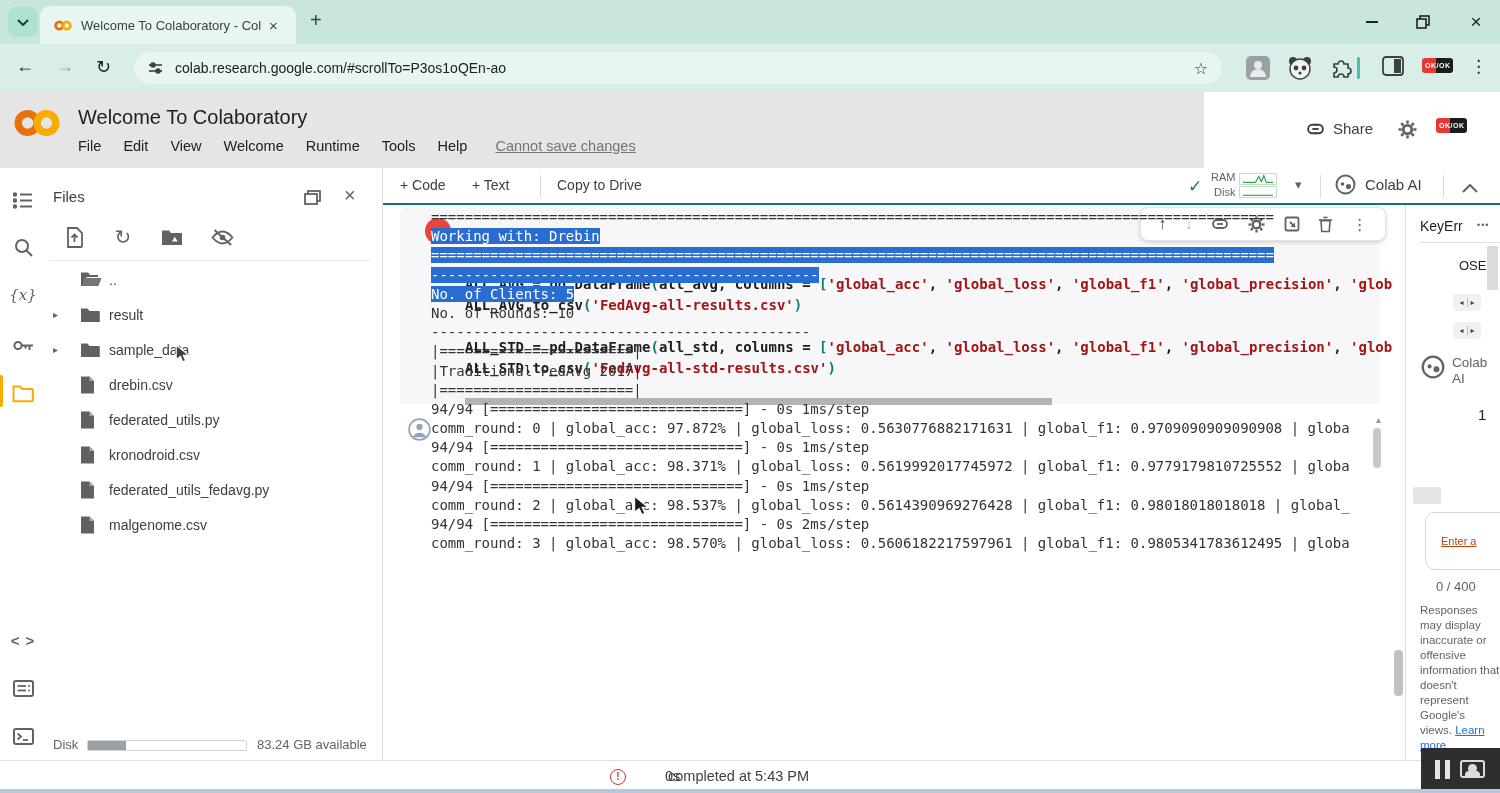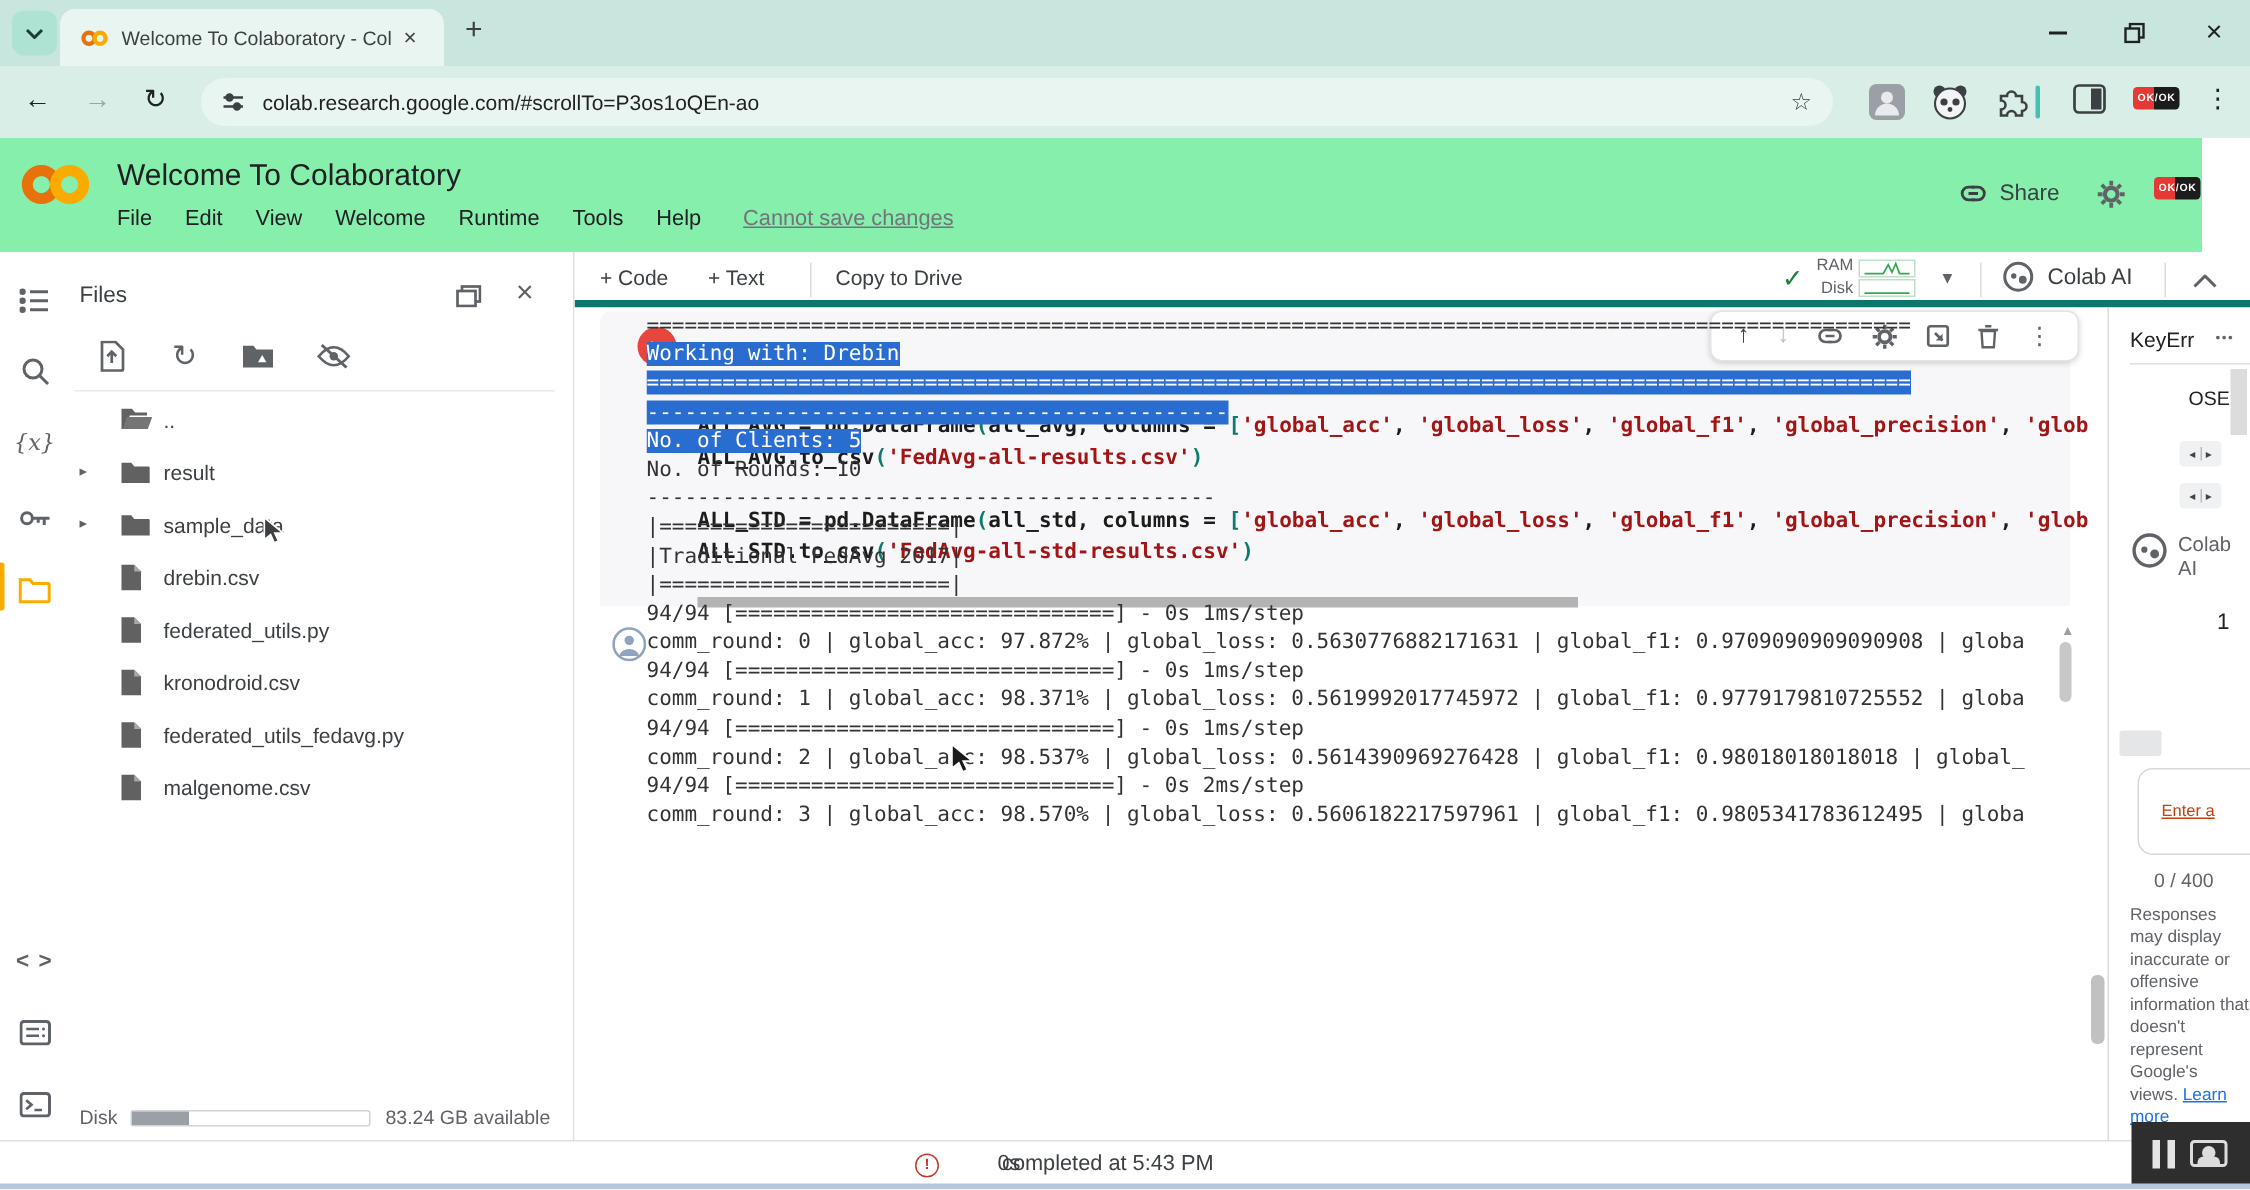--- a/index.html
+++ b/index.html
@@ -21,30 +21,30 @@
   #urlrow { position:absolute; left:0; top:44px; width:1500px; height:48px; background:#d8eee7; }
   .navic { position:absolute; top:12px; font-size:18px; color:#202124; }
   #url-pill { position:absolute; left:134px; top:8px; width:1088px; height:32px; background:#e9f5f0; border-radius:16px; display:flex; align-items:center; padding:0 14px; }
   #url-text { font-size:14px; color:#202124; margin-left:12px; flex:1; }
   #bookmark-star { font-size:16px; color:#3c4043; }
   .extic { position:absolute; top:12px; }
   #ext-divider { position:absolute; left:1357px; top:13px; width:3px; height:22px; background:#45c0b2; border-radius:2px; }
   .okok { background:linear-gradient(90deg,#e53935 0 46%,#1c1c1c 46%); color:#fff; font-size:7px; font-weight:bold; padding:4px 3px; border-radius:3px; letter-spacing:0.5px; white-space:nowrap; }
 
   
-  #colab-header { position:absolute; left:0; top:92px; width:1468px; height:76px; background:#86efac; }
+  #colab-header { position:absolute; left:0; top:92px; width:1204px; height:76px; background:#e5e5e5; }
   #nb-title { position:absolute; left:78px; top:14px; font-size:20px; color:#202124; }
   #menu-row { position:absolute; left:78px; top:46px; display:flex; gap:22px; font-size:14.5px; color:#202124; }
   #save-status { text-decoration:underline; color:#70757a; margin-left:6px; }
   #share-btn { position:absolute; left:1306px; top:28px; display:flex; align-items:center; gap:8px; font-size:15px; color:#3c4043; }
   #header-gear { position:absolute; left:1398px; top:28px; }
   #header-badge { position:absolute; left:1436px; top:26px; }
 
   
-  #toolbar-row { position:absolute; left:383px; top:168px; width:1117px; height:37px; background:#fff; border-bottom:5px solid #0f766e; }
+  #toolbar-row { position:absolute; left:383px; top:168px; width:1117px; height:37px; background:#fff; border-bottom:2px solid #0f766e; }
   .tbtn { position:absolute; top:9px; font-size:14px; color:#3c4043; }
   .vdiv { position:absolute; top:7px; width:1px; height:23px; background:#dadce0; }
   #ramdisk { position:absolute; left:828px; top:2px; display:flex; align-items:center; gap:4px; }
   .rd-labels { display:flex; flex-direction:column; align-items:flex-end; font-size:11px; color:#5f6368; line-height:15px; }
   .spark { width:38px; height:12px; border:1px solid #bfe0c6; background:#fff; display:block; margin:1px 0; }
   #check-icon { position:absolute; left:805px; top:8px; color:#188038; font-size:17px; font-weight:bold; }
   #caret-down { position:absolute; left:912px; top:9px; color:#5f6368; font-size:13px; }
   #colab-ai-btn { position:absolute; left:952px; top:6px; display:flex; align-items:center; gap:9px; font-size:15px; color:#3c4043; }
   #collapse-chevron { position:absolute; left:1079px; top:11px; }
 

